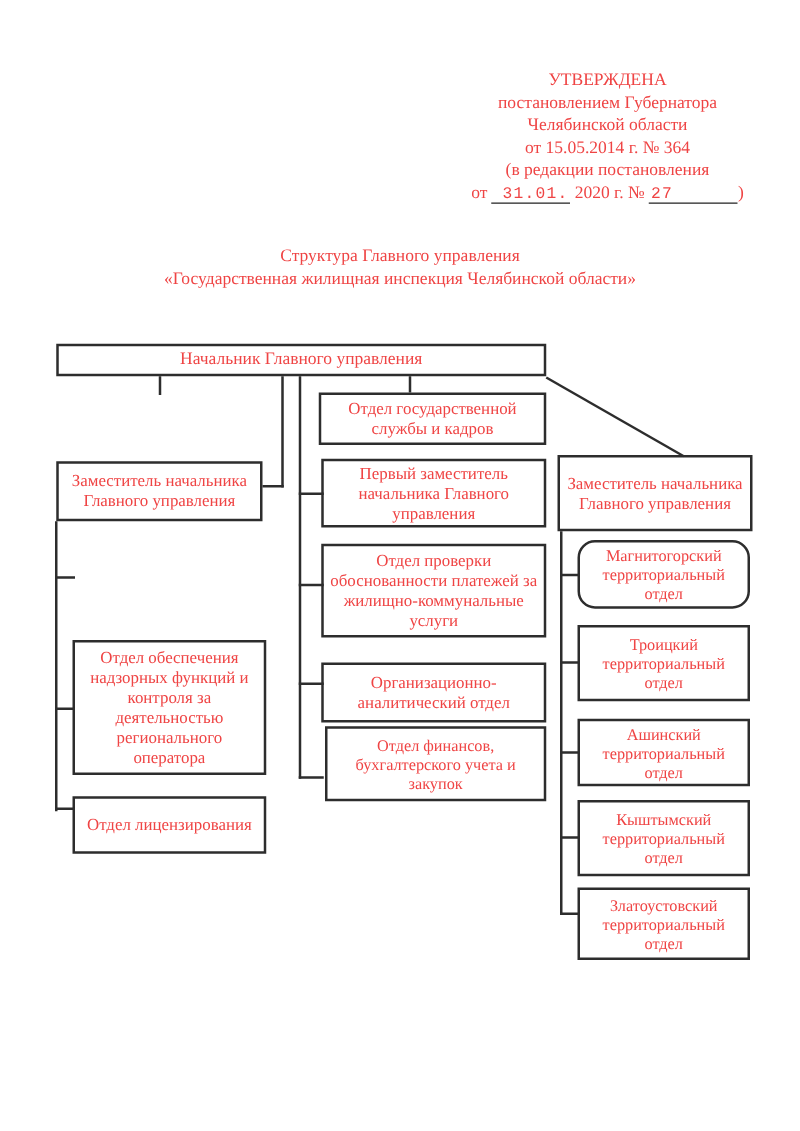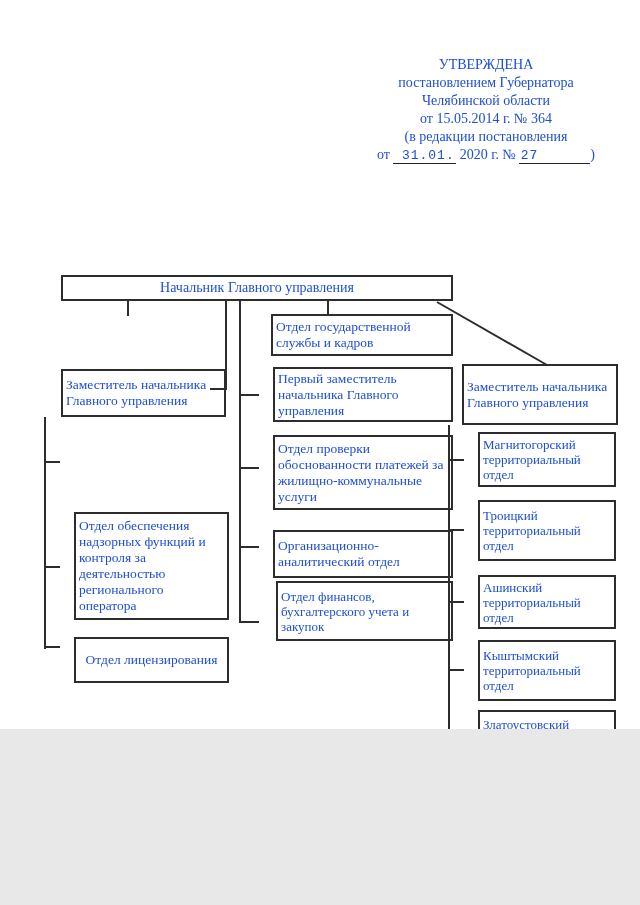--- a/index.html
+++ b/index.html
@@ -1,18 +1,18 @@
 <!DOCTYPE html>
 <html><head>
 <meta charset="utf-8">
 <style>
   html,body{margin:0;padding:0;background:#e8e8e8;}
   .page{
-    position:relative;width:640px;height:729px;margin:0 auto;
-    background:#ffffff;color:#1d4ed8;
+    position:relative;width:640px;height:905px;margin:0 auto;
+    background:#ffffff;color:#ef4444;
     font-family:"Liberation Serif", serif;
     overflow:hidden;
   }
   
   .approval{
     position:absolute;left:348px;top:56px;width:276px;
     text-align:center;font-size:14px;line-height:18px;
   }
   .approval-line{white-space:nowrap;}
   .typed{
@@ -25,23 +25,22 @@
   
   .doc-title{
     position:absolute;left:0;top:197px;width:640px;
     text-align:center;font-size:14px;line-height:18px;
   }
   
   .obox{
     position:absolute;box-sizing:border-box;
     border:2px solid #2d2d2d;background:#fff;
     display:flex;align-items:center;justify-content:center;
-    text-align:left;font-size:13.5px;line-height:16px;
+    text-align:center;font-size:13.5px;line-height:16px;
     padding:4px 3px;
-    margin-left:16px;
   }
   .obox.small{font-size:13px;line-height:15px;}
   
   .cline{position:absolute;background:#2d2d2d;}
   .diag-svg{position:absolute;left:0;top:0;width:640px;height:905px;pointer-events:none;}
 </style>
 </head>
 <body>
 
 <div class="page">
@@ -50,20 +49,24 @@
     <div class="approval-line">УТВЕРЖДЕНА</div>
     <div class="approval-line">постановлением Губернатора</div>
     <div class="approval-line">Челябинской области</div>
     <div class="approval-line">от 15.05.2014 г. № 364</div>
     <div class="approval-line">(в редакции постановления</div>
     <div class="approval-line">
       <span>от</span><span class="typed u-date">31.01.</span><span class="mid-gap">2020 г. №</span><span class="typed u-num">27</span><span>)</span>
     </div>
   </div>
 
+  <div class="doc-title">
+    <div>Структура Главного управления</div>
+    <div>«Государственная жилищная инспекция Челябинской области»</div>
+  </div>
 
   <div class="obox" style="left:45px;top:275px;width:392px;height:26px;font-size:14px;">Начальник Главного управления</div>
 
 
   <div class="obox" style="left:255px;top:314px;width:182px;height:42px;">Отдел государственной службы и кадров</div>
 
   <div class="obox" style="left:45px;top:369px;width:165px;height:48px;">Заместитель начальника Главного управления</div>
 
   <div class="obox" style="left:257px;top:367px;width:180px;height:55px;">Первый заместитель начальника Главного управления</div>
 
@@ -73,21 +76,21 @@
   <div class="obox" style="left:58px;top:637px;width:155px;height:46px;">Отдел лицензирования</div>
 
   <div class="obox" style="left:58px;top:512px;width:155px;height:108px;">Отдел обеспечения надзорных функций и контроля за деятельностью регионального оператора</div>
 
   <div class="obox" style="left:257px;top:435px;width:180px;height:75px;">Отдел проверки обоснованности платежей за жилищно-коммунальные услуги</div>
 
   <div class="obox" style="left:257px;top:530px;width:180px;height:48px;">Организационно-аналитический отдел</div>
 
   <div class="obox small" style="left:260px;top:581px;width:177px;height:60px;">Отдел финансов, бухгалтерского учета и закупок</div>
 
-  <div class="obox small" style="left:462px;top:432px;width:138px;height:55px;">Магнитогорский территориальный отдел</div>
+  <div class="obox small" style="left:462px;top:432px;width:138px;height:55px;border-radius:14px;">Магнитогорский территориальный отдел</div>
 
   <div class="obox small" style="left:462px;top:500px;width:138px;height:61px;">Троицкий территориальный отдел</div>
 
   <div class="obox small" style="left:462px;top:575px;width:138px;height:54px;">Ашинский территориальный отдел</div>
 
   <div class="obox small" style="left:462px;top:640px;width:138px;height:61px;">Кыштымский территориальный отдел</div>
 
   <div class="obox small" style="left:462px;top:710px;width:138px;height:58px;">Златоустовский территориальный отдел</div>
 
   <svg class="diag-svg">

